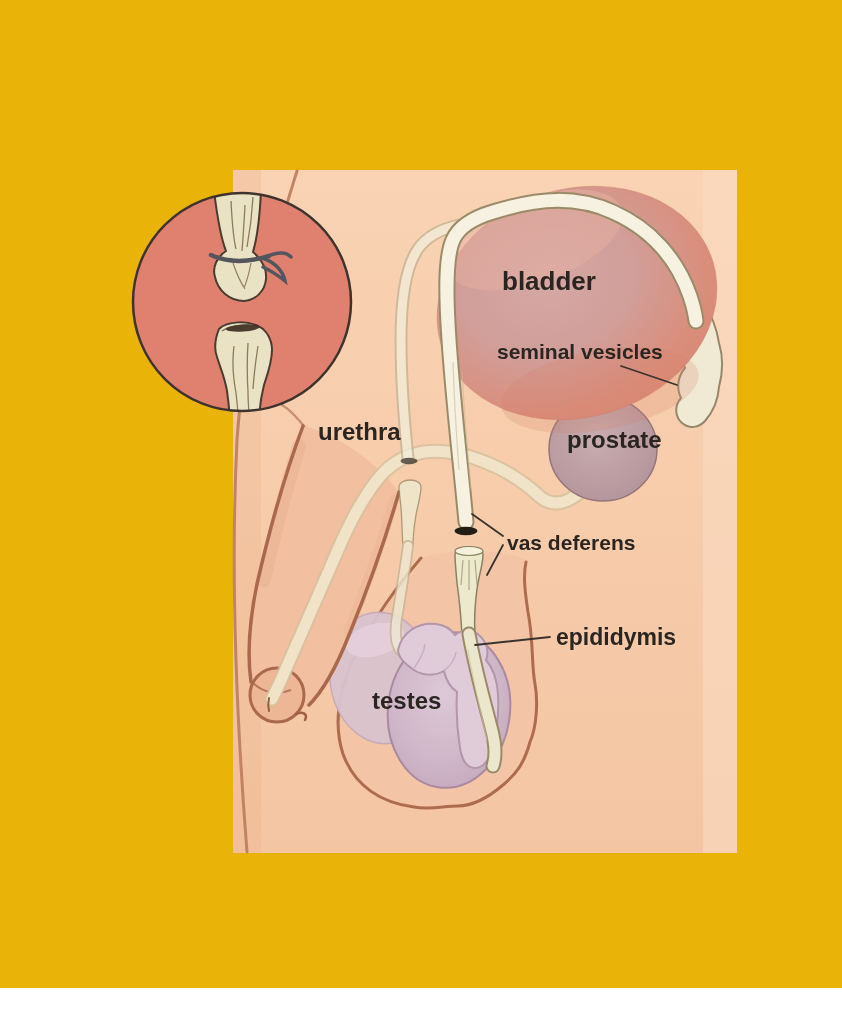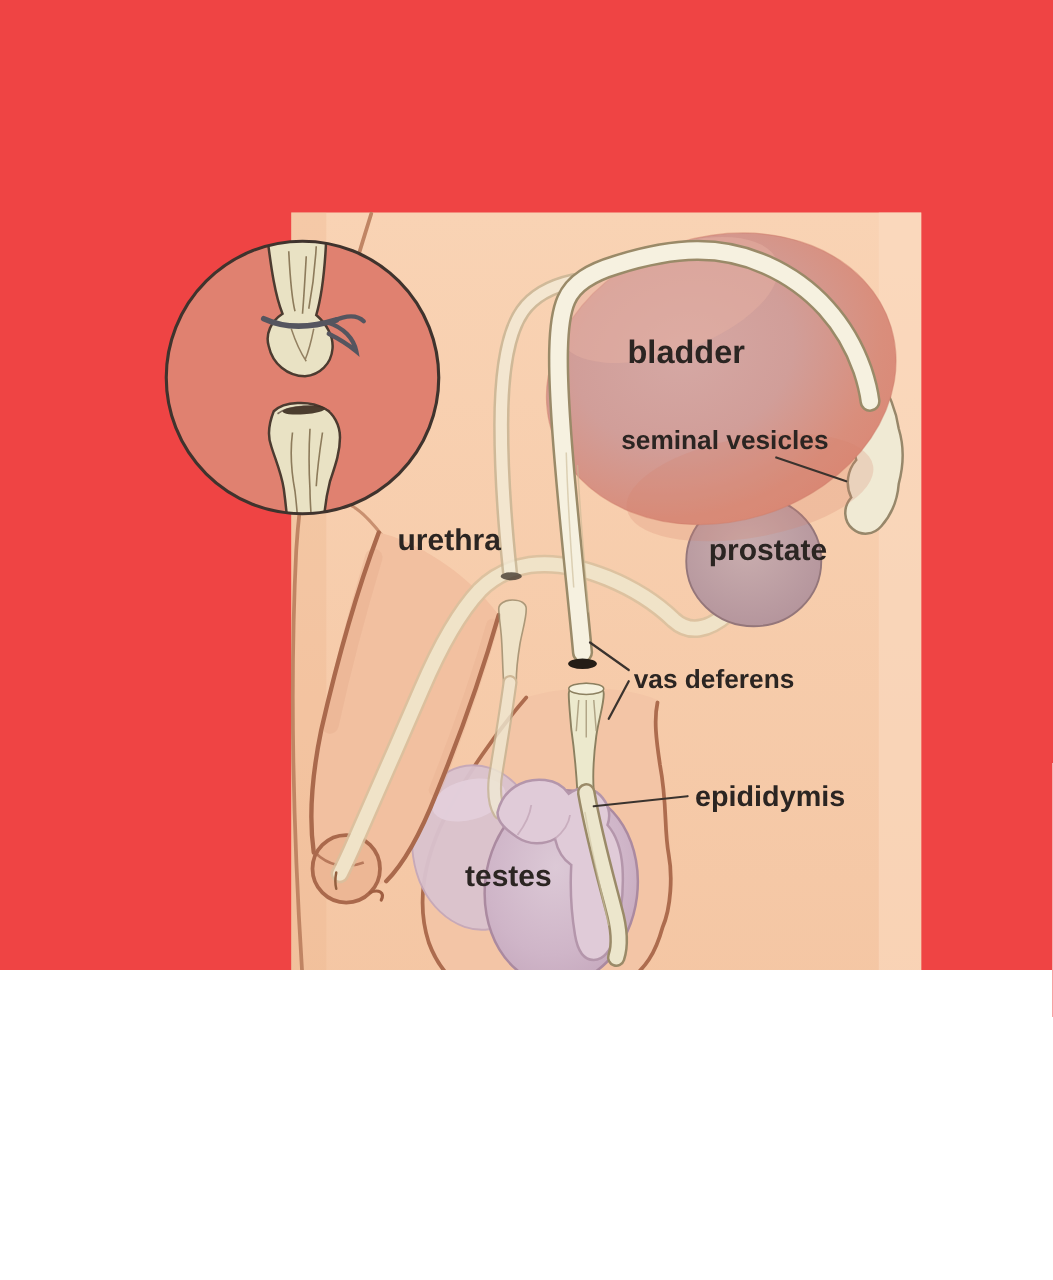--- a/index.html
+++ b/index.html
@@ -1,16 +1,16 @@
 <!DOCTYPE html>
 <html><head>
 <meta charset="utf-8">
 <style>
   html,body{margin:0;padding:0;background:#ffffff;}
-  .page{position:relative;width:842px;height:776px;background:#ef4444;overflow:hidden;
+  .page{position:relative;width:842px;height:988px;background:#eab308;overflow:hidden;
         font-family:"Liberation Sans",sans-serif;}
   svg{display:block;}
   text{font-family:"Liberation Sans",sans-serif;font-weight:bold;fill:#2b2522;}
 </style>
 </head>
 <body>
 
 <div class="page">
 <svg width="842" height="1024" viewBox="0 0 842 1024">
   <defs>

